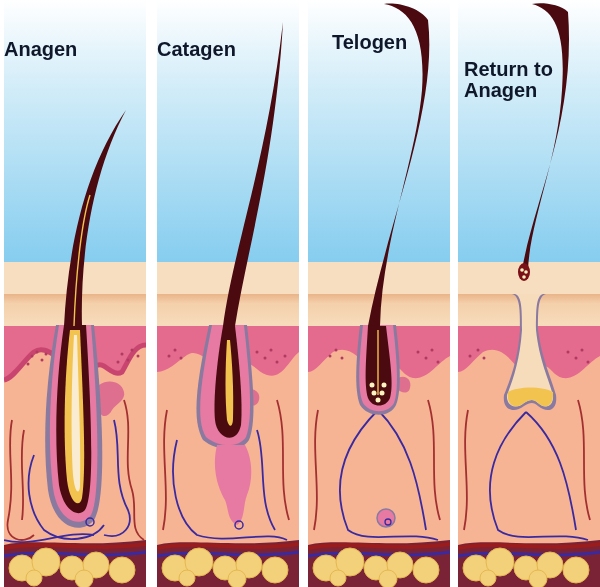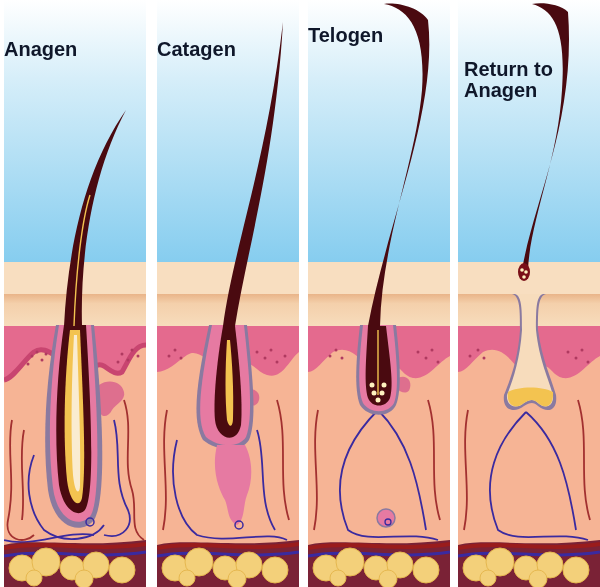--- a/index.html
+++ b/index.html
@@ -140,21 +140,21 @@
           <circle cx="68" cy="568" r="12"></circle>
           <circle cx="92" cy="565" r="13"></circle>
           <circle cx="118" cy="570" r="13"></circle>
           <circle cx="30" cy="578" r="8"></circle>
           <circle cx="80" cy="579" r="9"></circle>
       </g>
     </svg>
   </div>
 
   <div class="panel" style="left:308px;">
-    <div class="label" style="top:25px;">Telogen</div>
+    <div class="label" style="top:32px;margin-left:24px;">Telogen</div>
     <svg width="142" height="587" viewBox="0 0 142 587">
       <defs>
         <linearGradient id="sky3" x1="0" y1="0" x2="0" y2="1">
           <stop offset="0" stop-color="#ffffff"></stop>
             <stop offset="0.3" stop-color="#d6eef9"></stop>
             <stop offset="1" stop-color="#86cdef"></stop>
         </linearGradient>
         <linearGradient id="epi3" x1="0" y1="0" x2="0" y2="1">
           <stop offset="0" stop-color="#e9b489"></stop>
             <stop offset="0.3" stop-color="#f4d0ab"></stop>

